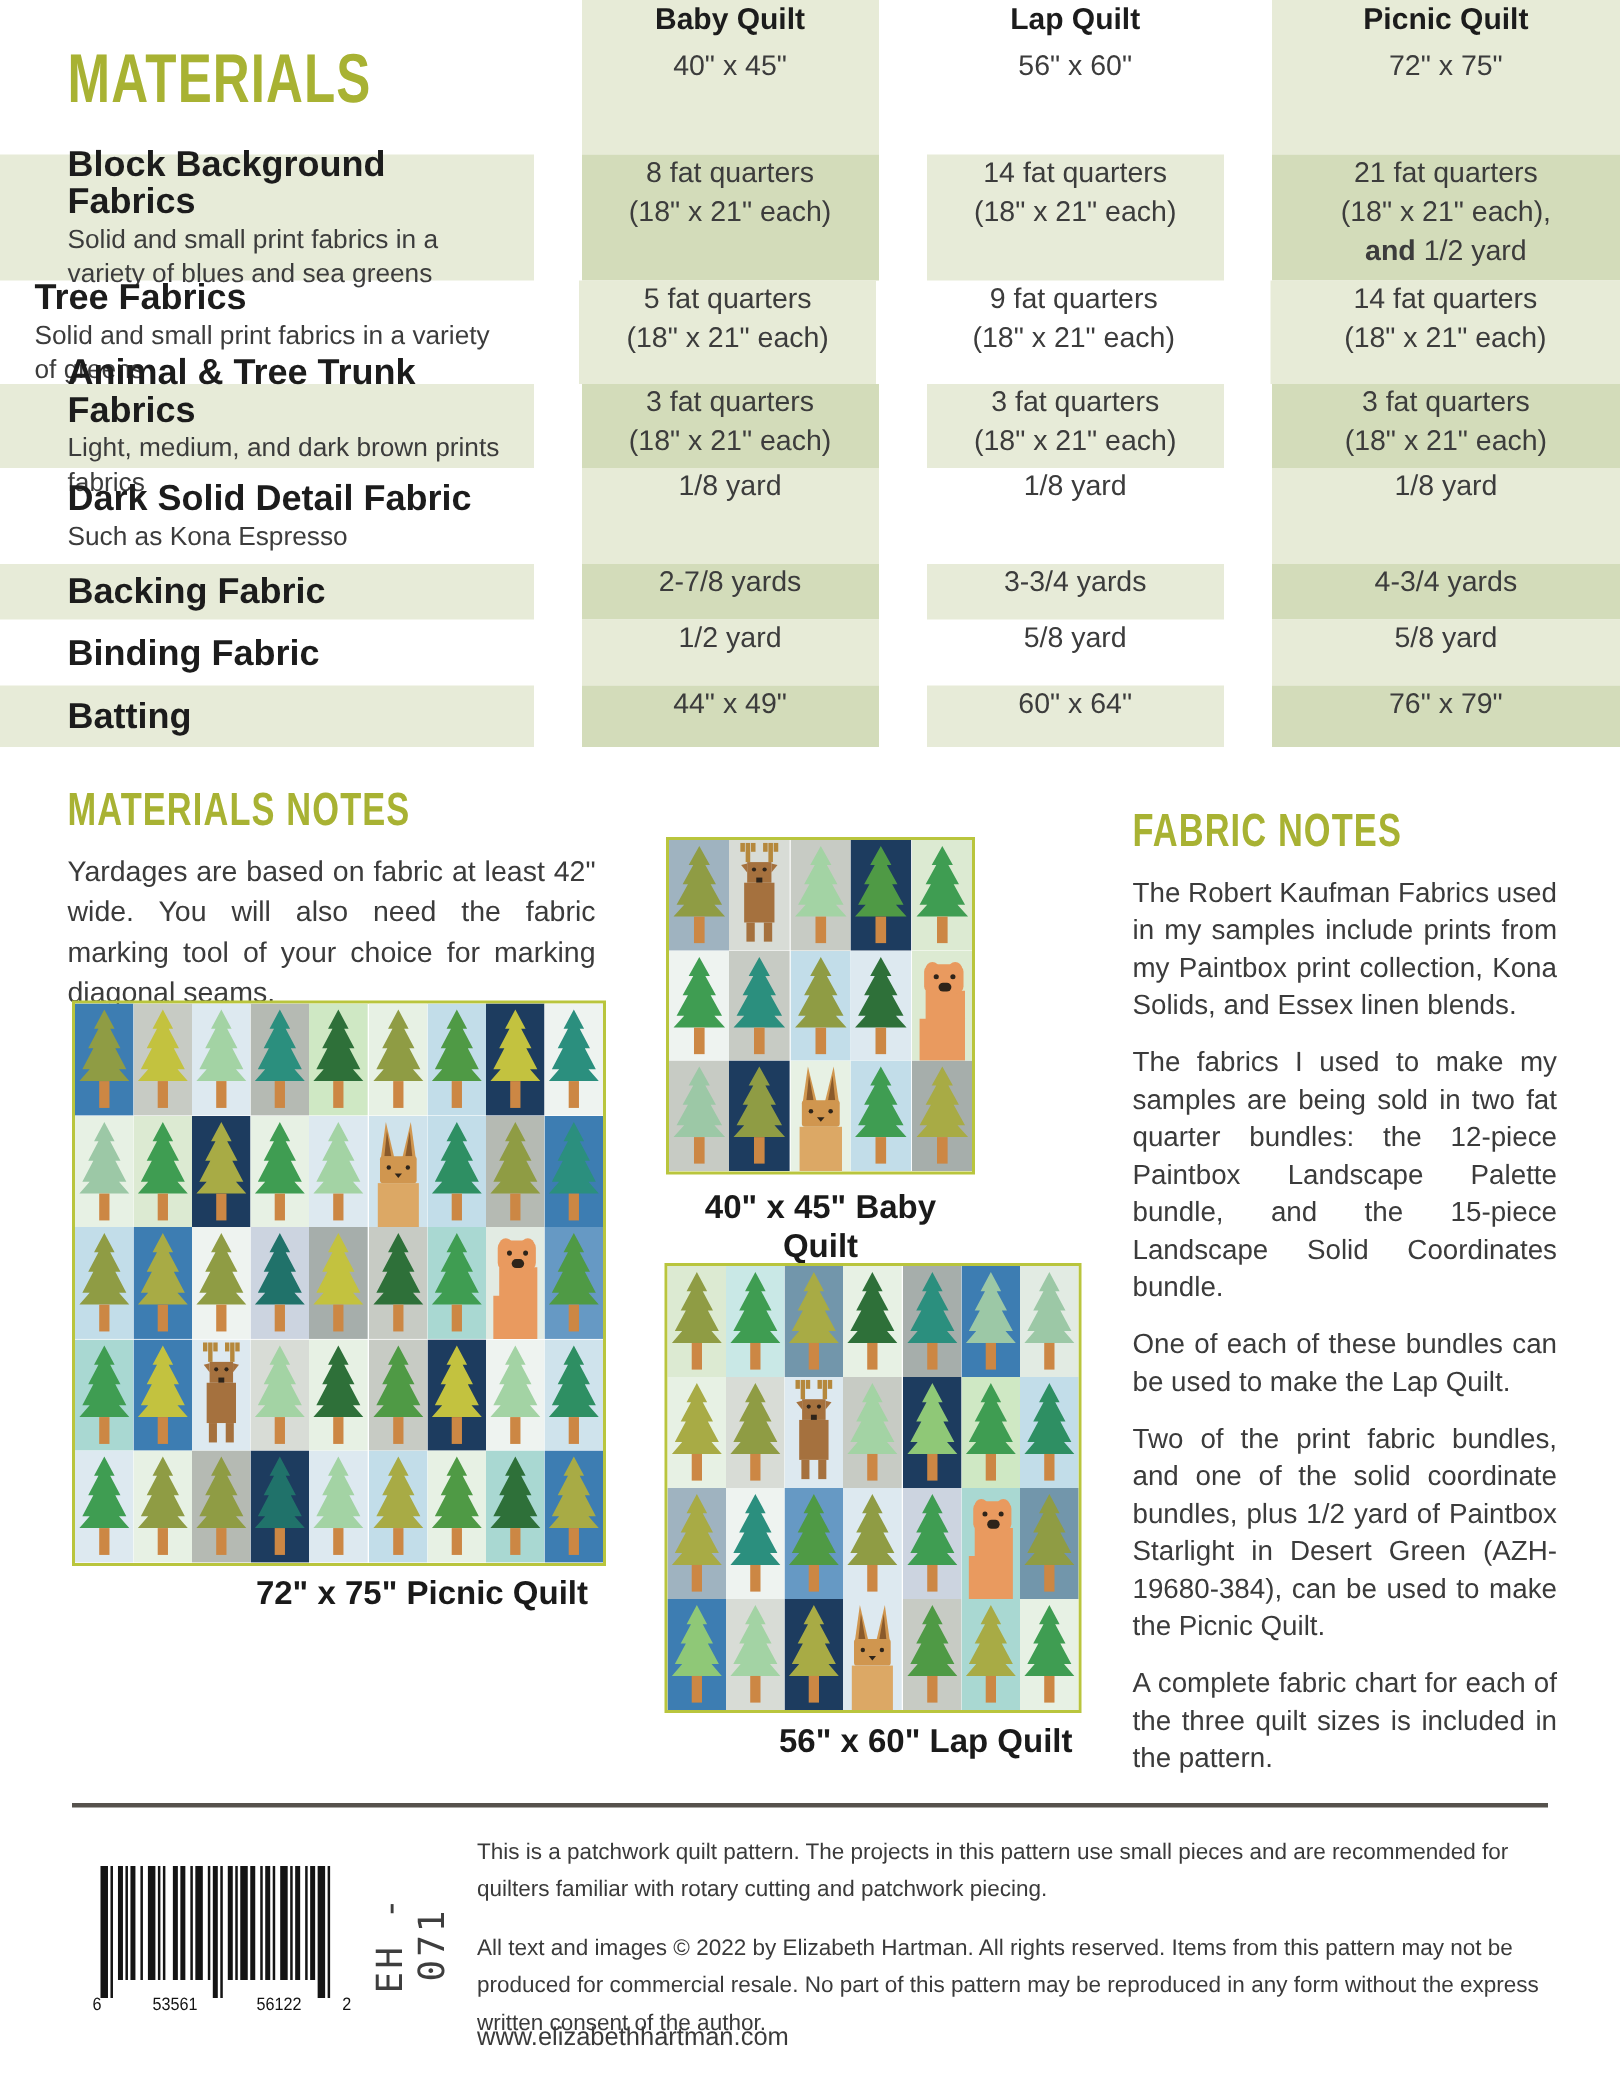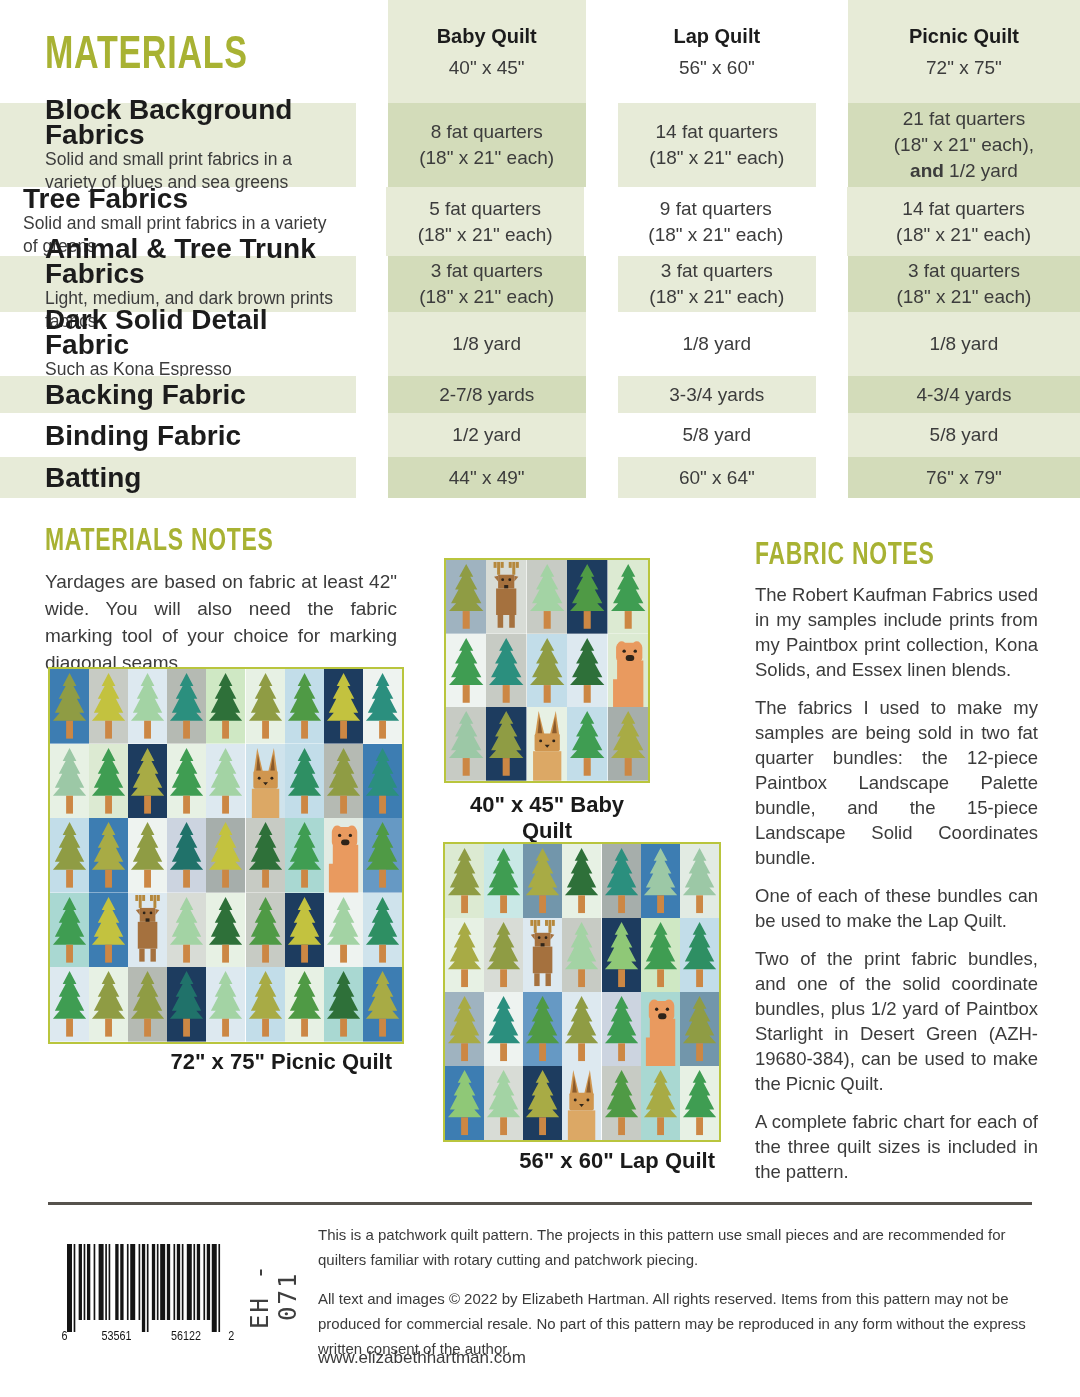--- a/index.html
+++ b/index.html
@@ -6,23 +6,23 @@
   body{width:1080px;height:1397px;position:relative;background:#ffffff;
        font-family:"Liberation Sans",sans-serif;overflow:hidden;color:#3c3c3c;}
   .page{position:absolute;inset:0;}
 
   
   #materials-table{position:absolute;left:0;top:0;width:1080px;}
   .t-row{display:flex;width:1080px;gap:32px;}
   .c-label{width:398px;box-sizing:border-box;padding-left:45px;padding-right:20px;
            display:flex;flex-direction:column;justify-content:center;}
   .c-val{width:227px;box-sizing:border-box;display:flex;flex-direction:column;
-         justify-content:center;align-items:center;text-align:center;}
+         justify-content:flex-start;align-items:center;text-align:center;}
   .c-val:last-child{width:266px;}
-  .row-label{font-weight:bold;color:#1c1c1c;font-size:28px;line-height:25px;}
+  .row-label{font-weight:bold;color:#1c1c1c;font-size:24px;line-height:25px;}
   .row-sub{font-size:17.5px;line-height:23px;color:#3c3c3c;margin-top:1px;}
   .val-line{font-size:19px;line-height:26px;color:#3c3c3c;}
   .hdr-name{font-weight:bold;font-size:20px;color:#1c1c1c;line-height:26px;}
   .hdr-size{font-size:19px;color:#3c3c3c;line-height:26px;margin-top:6px;}
   .green-heading{font-weight:bold;color:#a8b233;transform:scaleX(0.74);
                  transform-origin:left center;white-space:nowrap;letter-spacing:1px;}
   #materials-title{font-size:46px;}
 
   
   .notes-heading{font-size:31px;margin-bottom:10px;}

